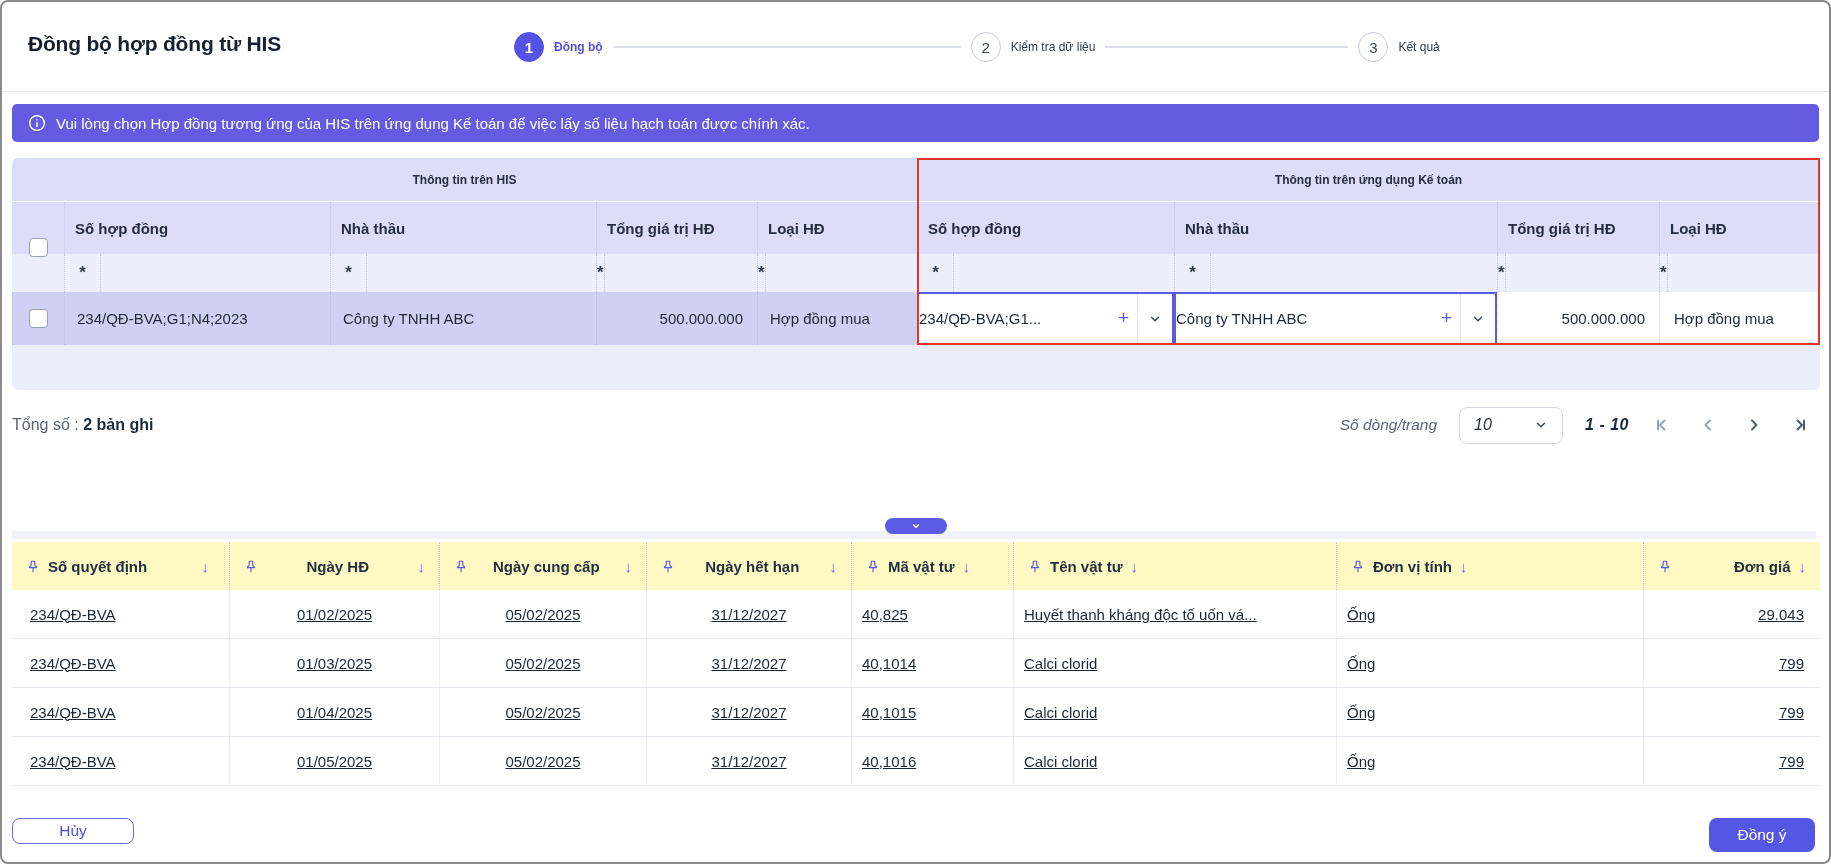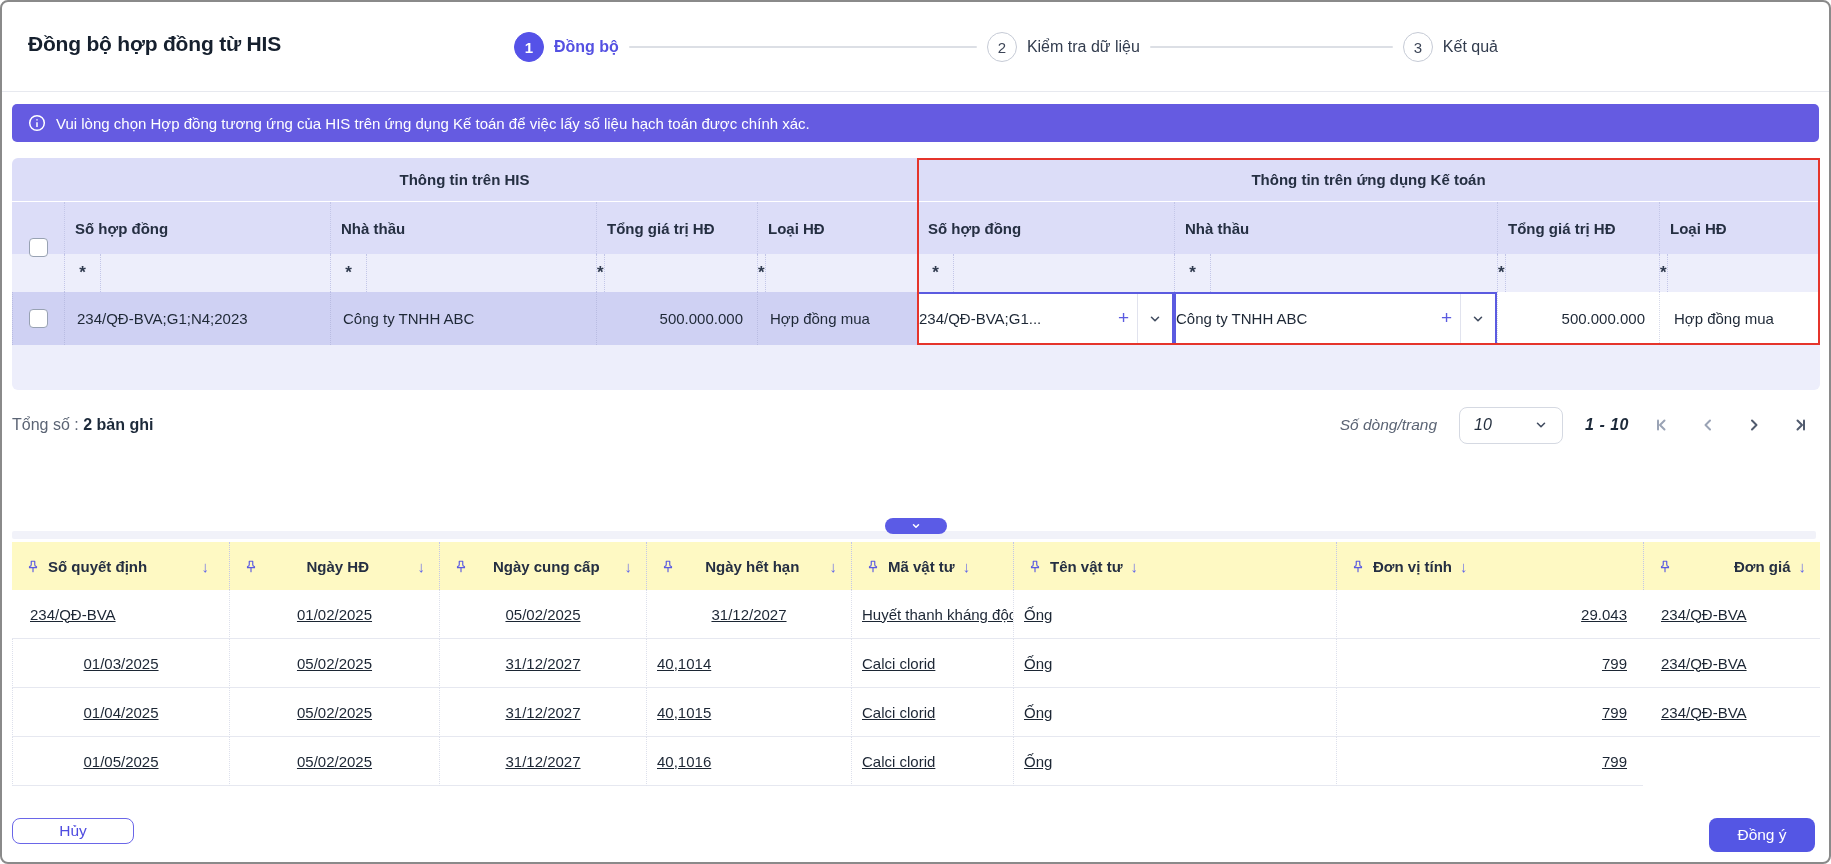--- a/index.html
+++ b/index.html
@@ -5,34 +5,34 @@
   * { margin:0; padding:0; box-sizing:border-box; }
   html,body { width:1831px; height:864px; background:#fff; font-family:"Liberation Sans","DejaVu Sans",sans-serif; -webkit-font-smoothing:antialiased; }
   .frame { position:relative; width:1831px; height:864px; border:2px solid #8a8a8a; border-radius:8px; background:#fff; overflow:hidden; }
 
   
   .hdr { position:relative; height:90px; border-bottom:1px solid #e7e9ef; }
   .title { position:absolute; left:26px; top:30px; font-size:21px; font-weight:700; color:#16202e; letter-spacing:-0.2px; }
   .stepper { position:absolute; left:512px; top:0; height:90px; display:flex; align-items:center; gap:10px; }
   .step-circle { width:30px; height:30px; border-radius:50%; display:flex; align-items:center; justify-content:center; font-size:15px; color:#3c4557; background:#fff; border:1.5px solid #c6cbd6; flex:0 0 auto; }
   .step-circle.active { background:#5552e8; border-color:#5552e8; color:#fff; font-weight:700; }
-  .step-label { font-size:16px; color:#323c4e; white-space:nowrap; }
+  .step-label { font-size:12px; color:#323c4e; white-space:nowrap; }
   .step-label.active { color:#5450e2; font-weight:700; }
   .step-line { height:2px; background:#dcdfe5; border-radius:1px; }
   .line-1 { width:348px; } .line-2 { width:243px; }
 
   
   .banner { margin:12px 10px 0 10px; height:38px; background:#655be1; border-radius:5px; display:flex; align-items:center; gap:10px; padding:0 16px; }
   .banner-text { color:#fff; font-size:15px; }
 
   
   .ct-wrap { position:relative; margin:16px 10px 0 10px; width:1808px; }
   .ct { display:grid; grid-template-columns:52px 266px 266px 161px 160px 257px 323px 162px 161px; grid-template-rows:44px 52px 38px 53px 45px; }
   .ct > div { display:flex; align-items:center; overflow:hidden; }
-  .group-cell { background:#dcddf8; justify-content:center; font-size:15px; font-weight:700; color:#252f42; border-bottom:1px solid #fff; }
+  .group-cell { background:#dcddf8; justify-content:center; font-size:12px; font-weight:700; color:#252f42; border-bottom:1px solid #fff; }
   .gc-l { border-top-left-radius:6px; } .gc-r { border-top-right-radius:6px; }
   .cb-cell { background:linear-gradient(#dcddf8 0 52px, #edeefb 52px); justify-content:center; }
   .hcell { background:#dcddf8; font-size:15px; font-weight:700; color:#252f42; padding-left:10px; border-left:1px dotted #c3c6e8; }
   .fcell { background:#edeefb; border-left:1px dotted #c3c6e8; }
   .req { width:36px; text-align:center; font-size:17px; font-weight:700; color:#2f3a4e; border-right:1px dotted #c3c6e8; align-self:stretch; display:flex; align-items:center; justify-content:center; }
   .finput { flex:1; height:100%; border:none; outline:none; background:transparent; font:inherit; }
   .dcell { background:#cfd1f3; font-size:15px; color:#1e2836; padding-left:12px; border-left:1px dotted #b9bce2; white-space:nowrap; }
   .dcell.cbx { justify-content:center; padding-left:0; }
   .dcell-acc { background:#fff; font-size:15px; color:#1e2836; padding-left:14px; border-left:1px dotted #d7daea; white-space:nowrap; }
   .num { justify-content:flex-end; padding-right:14px; padding-left:0; }
@@ -334,20 +334,21 @@
           </svg>
         </span>
       <span class="lbl">Đơn giá</span>
       <span class="arrow">↓</span>
     </div>
 
     <div class="dc first">234/QĐ-BVA</div>
     <div class="dc center">01/02/2025</div>
     <div class="dc center">05/02/2025</div>
     <div class="dc center">31/12/2027</div>
+    <div class="dc">40,825</div>
     <div class="dc">Huyết thanh kháng độc tố uốn vá...</div>
     <div class="dc">Ống</div>
     <div class="dc right">29.043</div>
 
     <div class="dc first">234/QĐ-BVA</div>
     <div class="dc center">01/03/2025</div>
     <div class="dc center">05/02/2025</div>
     <div class="dc center">31/12/2027</div>
     <div class="dc">40,1014</div>
     <div class="dc">Calci clorid</div>

